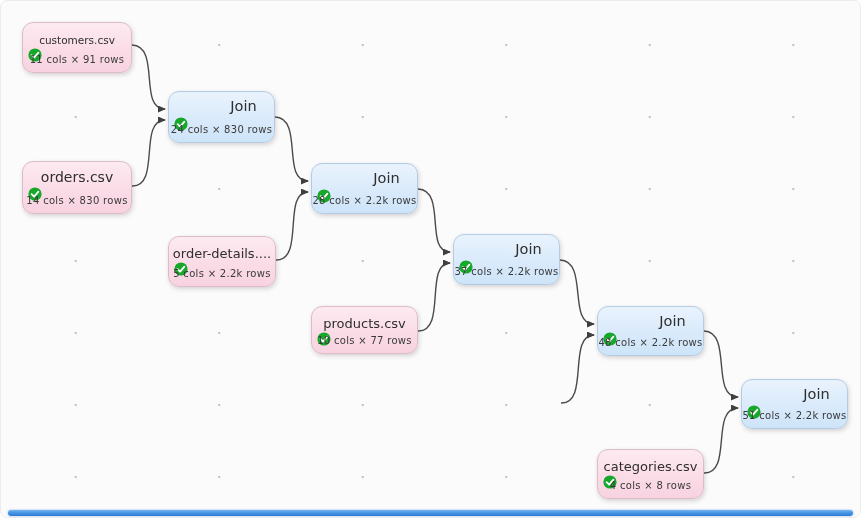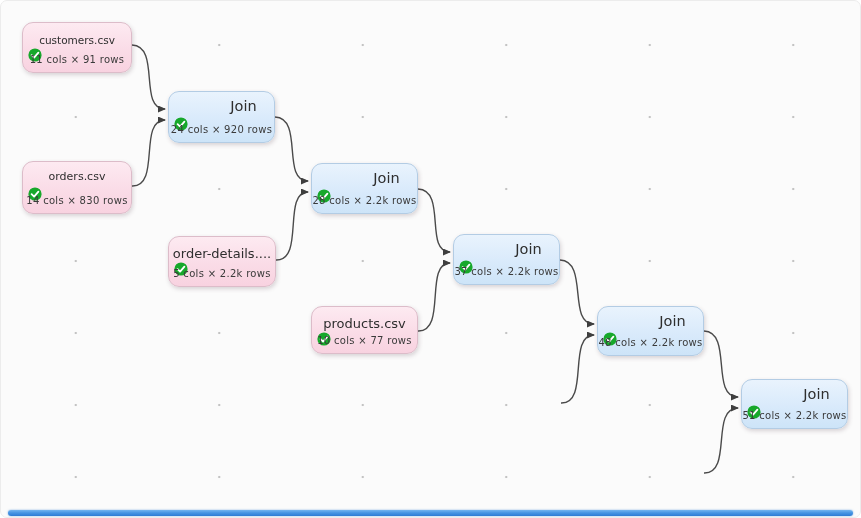--- a/index.html
+++ b/index.html
@@ -36,21 +36,21 @@
     border:1px solid #b3cce4;
   }
   .title{
     margin-top:9px;
     color:#2e2e2e;
     line-height:16px;
     white-space:nowrap;
   }
   .t-sm{font-size:10.5px;}
   .t-md{font-size:13px;}
-  .t-lg{font-size:11px;margin-top:7px;}
+  .t-lg{font-size:14px;margin-top:7px;}
   .t-join{font-size:14.5px;margin-top:6px;padding-left:44px;}
   .stats{
     position:absolute;left:0;right:0;bottom:7px;
     font-size:10px;color:#3a3a3a;letter-spacing:.3px;
     white-space:nowrap;
   }
   .check{
     position:absolute;left:5px;top:25px;width:14px;height:14px;
   }
   .bottom-edge{
@@ -93,21 +93,21 @@
     <div class="title t-sm">customers.csv</div>
     <div class="stats">11 cols × 91 rows</div>
   </div>
 
   <div class="node xform" style="left:167px;top:90px;height:52px">
     <svg class="check" viewBox="0 0 14 14">
         <circle cx="7" cy="7" r="6.6" fill="#17a82b"></circle>
         <path d="M3.6,7.2 L6.1,9.6 L10.4,4.6" stroke="#fff" stroke-width="1.8" fill="none" stroke-linecap="round" stroke-linejoin="round"></path>
       </svg>
     <div class="title t-join">Join</div>
-    <div class="stats">24 cols × 920 rows</div>
+    <div class="stats">24 cols × 830 rows</div>
   </div>
 
   <div class="node src" style="left:21px;top:160px;width:110px;height:53px">
     <svg class="check" viewBox="0 0 14 14">
         <circle cx="7" cy="7" r="6.6" fill="#17a82b"></circle>
         <path d="M3.6,7.2 L6.1,9.6 L10.4,4.6" stroke="#fff" stroke-width="1.8" fill="none" stroke-linecap="round" stroke-linejoin="round"></path>
       </svg>
     <div class="title t-lg">orders.csv</div>
     <div class="stats">14 cols × 830 rows</div>
   </div>
@@ -160,15 +160,23 @@
 
   <div class="node xform" style="left:740px;top:378px;height:50px">
     <svg class="check" viewBox="0 0 14 14">
         <circle cx="7" cy="7" r="6.6" fill="#17a82b"></circle>
         <path d="M3.6,7.2 L6.1,9.6 L10.4,4.6" stroke="#fff" stroke-width="1.8" fill="none" stroke-linecap="round" stroke-linejoin="round"></path>
       </svg>
     <div class="title t-join">Join</div>
     <div class="stats">51 cols × 2.2k rows</div>
   </div>
 
+  <div class="node src" style="left:596px;top:448px;height:50px">
+    <svg class="check" viewBox="0 0 14 14">
+        <circle cx="7" cy="7" r="6.6" fill="#17a82b"></circle>
+        <path d="M3.6,7.2 L6.1,9.6 L10.4,4.6" stroke="#fff" stroke-width="1.8" fill="none" stroke-linecap="round" stroke-linejoin="round"></path>
+      </svg>
+    <div class="title t-md">categories.csv</div>
+    <div class="stats">4 cols × 8 rows</div>
+  </div>
 
   <div class="bottom-edge"></div>
 </div>
 
 </body></html>

